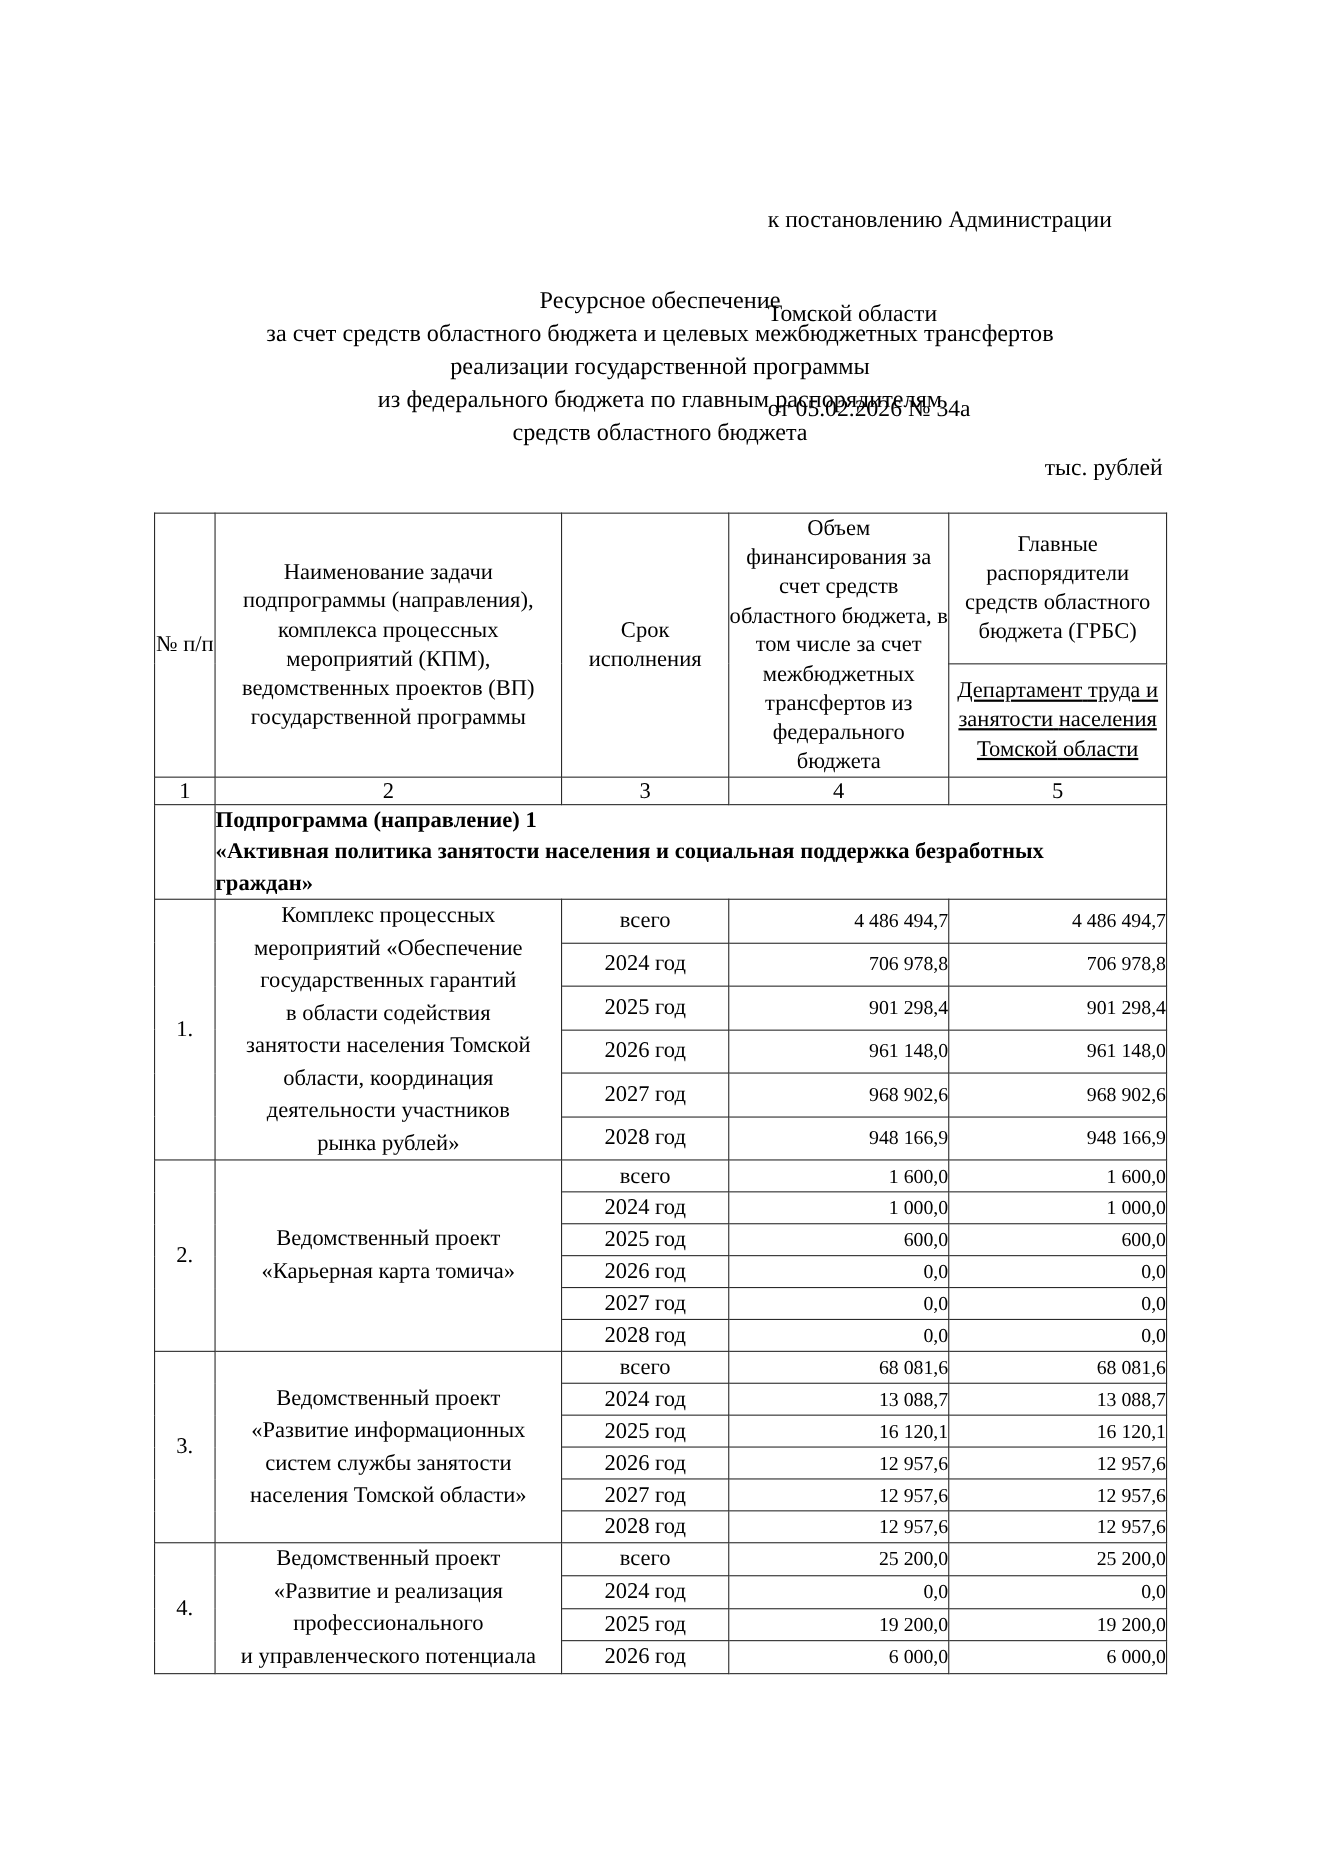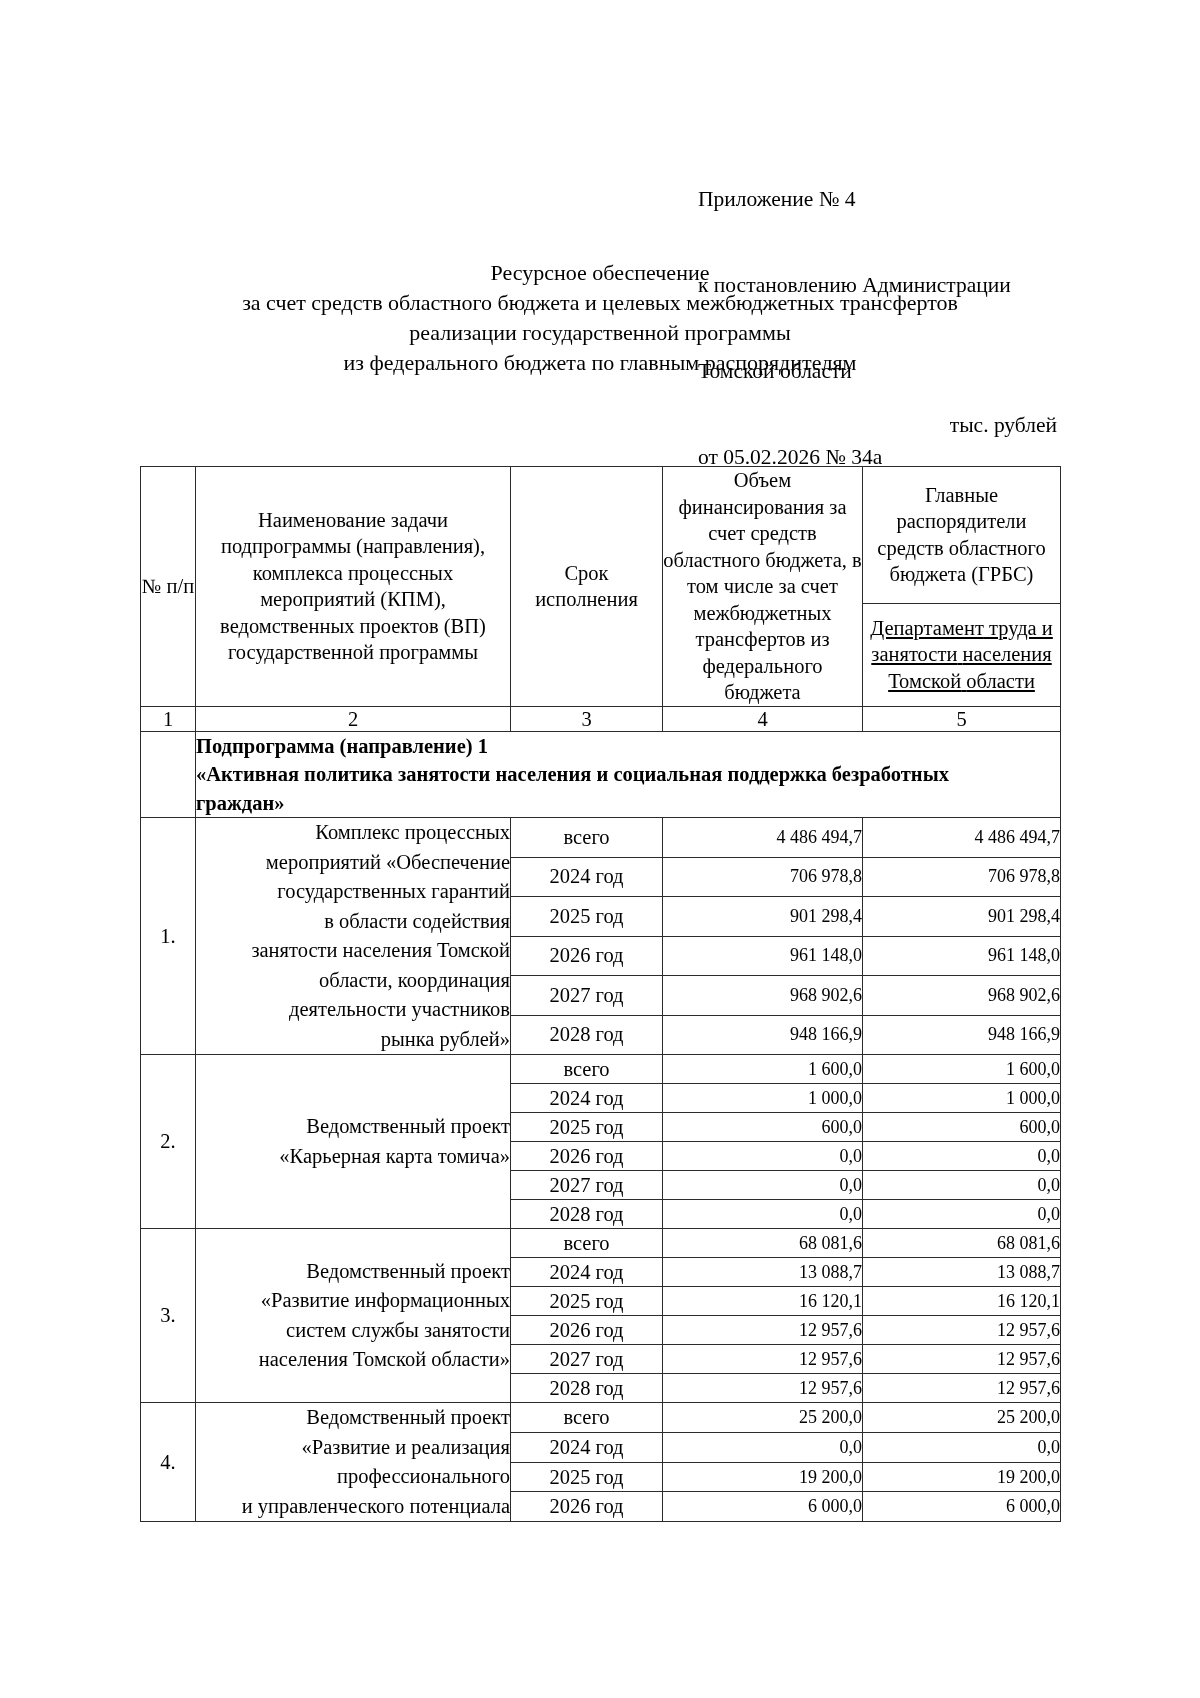--- a/index.html
+++ b/index.html
@@ -111,21 +111,21 @@
     line-height: 28.5px;
   }
   .subprog span { display: block; font-weight: bold; }
   .idx {
     text-align: center;
     vertical-align: top;
     padding: 7px 2px 0 2px;
     font-size: 20.5px;
   }
   .name {
-    text-align: right;
+    text-align: center;
     vertical-align: top;
     padding: 7px 6px 6px 10px;
     font-size: 20.5px;
     line-height: 29.5px;
   }
   .name span { display: block; }
   .period {
     text-align: center;
     padding: 3px 4px 4px 4px;
     font-size: 20.5px;
@@ -139,31 +139,31 @@
   }
   .tall td { height: 35.5px; }
   .short td { height: 28px; }
 </style>
 </head>
 <body>
 
 <div class="page">
 
   <div class="appendix-block">
-    <span class="appendix-line">Приложение № 4</span>
     <span class="appendix-line">к постановлению Администрации</span>
     <span class="appendix-line">Томской области</span>
     <span class="appendix-line">от 05.02.2026 № 34а</span>
   </div>
 
   <div class="doc-title">
     <span>Ресурсное обеспечение</span>
     <span>за счет средств областного бюджета и целевых межбюджетных трансфертов</span>
     <span>реализации государственной программы</span>
     <span>из федерального бюджета по главным распорядителям</span>
+    <span>средств областного бюджета</span>
   </div>
 
   <div class="units-note">тыс. рублей</div>
 
   <div class="tbl-wrap">
     <table class="res">
       <colgroup>
         <col class="c1">
           <col class="c2">
           <col class="c3">

